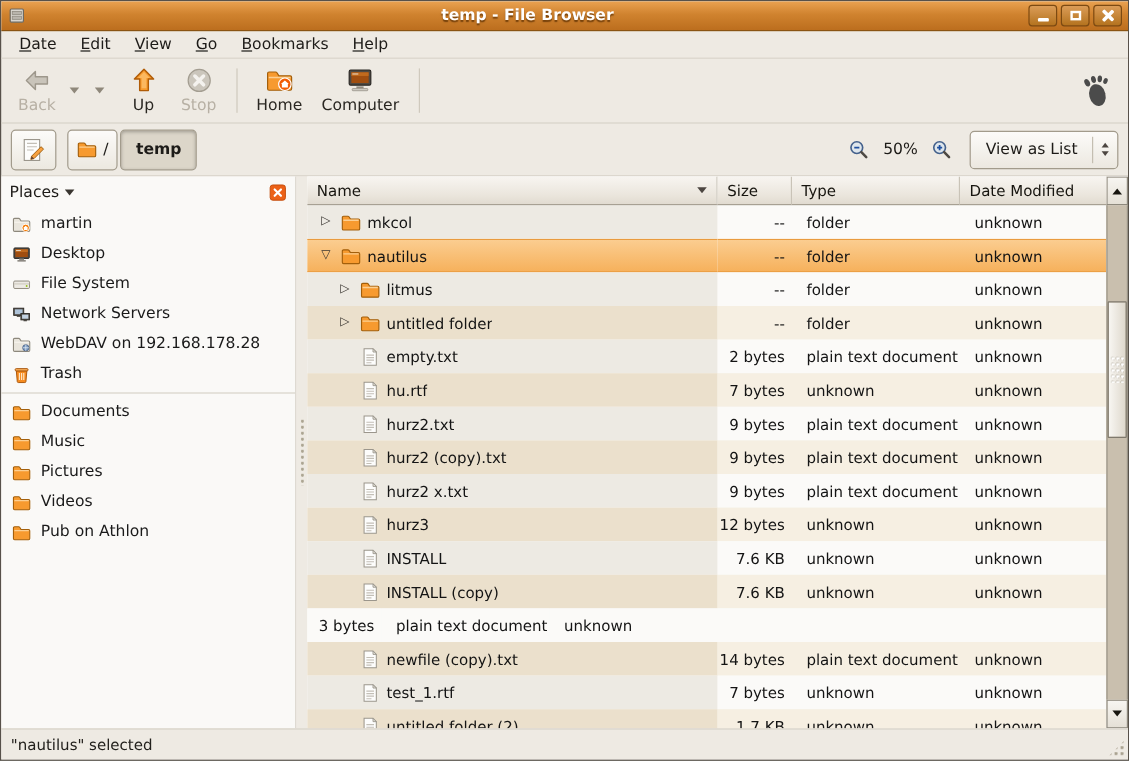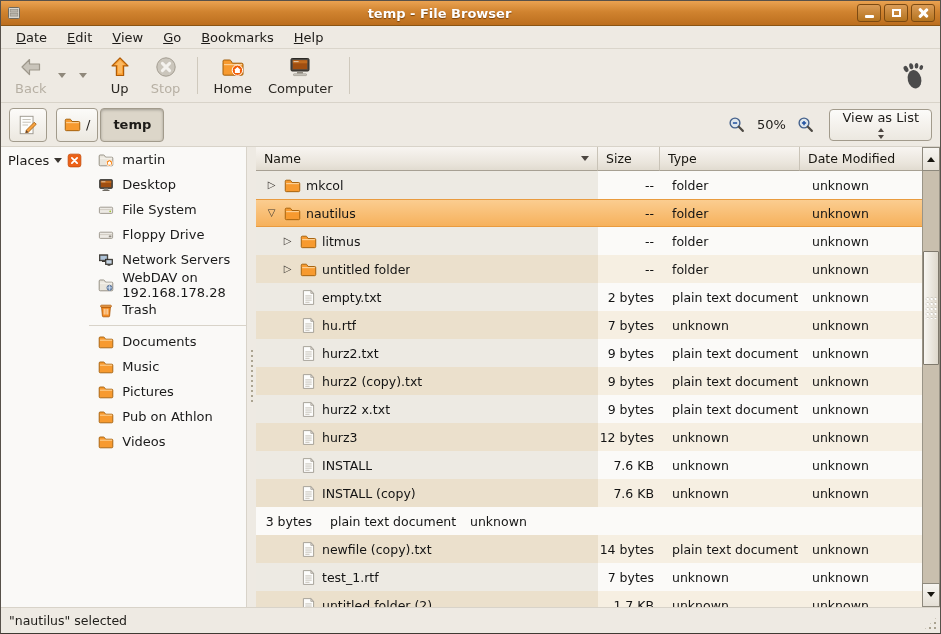--- a/index.html
+++ b/index.html
@@ -50,30 +50,30 @@
          display:flex; align-items:center; gap:5px; padding:0 7px; font-size:13px; color:#1d1b18;}
   .lbtn .icon{ width:22px; height:22px; }
   .lbtn .icon.small{ width:17px; height:17px; }
   .lbtn.pressed{ background:#DCD6C9; box-shadow:inset 0 1px 3px rgba(0,0,0,.28); font-weight:bold; padding:0 12px;}
   .pathgroup{ display:flex; gap:2px; }
   .lspacer{ flex:1; }
   .zoomctl{ display:flex; align-items:center; gap:10px; margin-right:6px;}
   .zoomctl .icon{ width:17px; height:17px; }
   .zoomlevel{ font-size:13px; color:#1d1b18; min-width:32px; text-align:center;}
   .combo{ height:32px; border:1px solid #A29B8C; border-radius:4px; background:linear-gradient(#FCFBF9,#ECE8E0);
-          display:flex; align-items:center;flex-direction:column; }
+          display:flex; align-items:center; }
   .combo-label{ padding:0 12px; font-size:13px; color:#1d1b18;}
   .combo-sep{ width:1px; height:22px; background:#C4BEB1; }
   .combo-arrows{ width:20px; display:flex; flex-direction:column; align-items:center; justify-content:center; gap:3px;}
   .tri-up-s{ width:0;height:0;border:3.5px solid transparent; border-bottom:4.5px solid #4C4641;}
   .tri-down-s{ width:0;height:0;border:3.5px solid transparent; border-top:4.5px solid #4C4641;}
 
   
   .main{ flex:1; display:flex; min-height:0; }
-  .sidebar{ width:246px; flex:0 0 246px; background:#FAF9F7; display:flex; flex-direction:row; border-right:1px solid #D8D3C9; }
+  .sidebar{ width:246px; flex:0 0 246px; background:#FAF9F7; display:flex; flex-direction:column; border-right:1px solid #D8D3C9; }
   .sb-header{ height:27px; flex:0 0 27px; display:flex; align-items:center; gap:5px; padding:0 7px; font-size:13px; color:#1d1b18;}
   .sb-header .tri-down{ border-top-color:#3a3631; margin-top:3px;}
   .sb-close{ margin-left:auto; width:15px; height:15px; }
   .sb-item{ height:25px; display:flex; align-items:center; gap:8px; padding:0 9px; font-size:13px; color:#1a1a1a;}
   .sb-item .icon{ width:16px; height:16px; flex:0 0 16px;}
   .sb-sep{ height:1px; background:#D8D3C9; margin:3px 0;}
   .splitter{ width:9px; flex:0 0 9px; background:#EEEAE3; display:flex; align-items:center; justify-content:center;}
   .splitter .grip{ width:4px; height:56px;
     background-image:radial-gradient(circle at 2px 2px,#ABA491 1px,transparent 1.4px); background-size:4px 5px;}
 
@@ -344,30 +344,20 @@
                 <rect x="1.4" y="5.2" width="13.2" height="6.2" rx="1" fill="#EDEAE4" stroke="#8D887C" stroke-width="0.8"></rect>
                 <path d="M2 7.6 H14.6" stroke="#C9C4B9" stroke-width="0.8"></path>
                 <circle cx="12.2" cy="9.4" r="0.8" fill="#97C11F"></circle>
               </svg>
             </span>
             <span class="sb-lbl">File System</span>
           </div>
           <div class="sb-item">
             <span class="icon" style="width:16px;height:16px">
               <svg viewBox="0 0 16 16">
-                <rect x="1.4" y="5.2" width="13.2" height="6.2" rx="1" fill="#EDEAE4" stroke="#8D887C" stroke-width="0.8"></rect>
-                <path d="M2 7.6 H14.6" stroke="#C9C4B9" stroke-width="0.8"></path>
-                <rect x="10.8" y="8.6" width="2.6" height="1.6" rx="0.3" fill="#8F8A80"></rect>
-              </svg>
-            </span>
-            <span class="sb-lbl">Floppy Drive</span>
-          </div>
-          <div class="sb-item">
-            <span class="icon" style="width:16px;height:16px">
-              <svg viewBox="0 0 16 16">
                 <rect x="1.4" y="2.8" width="8.4" height="6" fill="#53504A" stroke="#26241F" stroke-width="0.7"></rect>
                 <rect x="2.4" y="3.8" width="6.4" height="4" fill="#AEC3D8"></rect>
                 <rect x="4" y="9" width="3" height="1" fill="#38352F"></rect>
                 <rect x="7.4" y="7.2" width="7.2" height="5.4" fill="#53504A" stroke="#26241F" stroke-width="0.7"></rect>
                 <rect x="8.4" y="8.2" width="5.2" height="3.4" fill="#C3D3E2"></rect>
                 <rect x="9.6" y="12.8" width="2.8" height="0.9" fill="#38352F"></rect>
               </svg>
             </span>
             <span class="sb-lbl">Network Servers</span>
           </div>
@@ -422,30 +412,30 @@
             </span>
             <span class="sb-lbl">Pictures</span>
           </div>
           <div class="sb-item">
             <span class="icon" style="width:16px;height:16px">
               <svg viewBox="0 0 16 16">
                 <path d="M1.2 5 V12.8 Q1.2 13.8 2.2 13.8 H13.8 Q14.8 13.8 14.8 12.8 V6.2 Q14.8 5.2 13.8 5.2 H7.6 L6.4 3.4 Q6.1 3 5.6 3 H2.2 Q1.2 3 1.2 4 Z" fill="#F79A2F" stroke="#A35F0B" stroke-width="0.9"></path>
                 <path d="M2 6.2 H14" stroke="#FCCF92" stroke-width="1.1" fill="none"></path>
               </svg>
             </span>
-            <span class="sb-lbl">Pub on Athlon</span>
+            <span class="sb-lbl">Videos</span>
           </div>
           <div class="sb-item">
             <span class="icon" style="width:16px;height:16px">
               <svg viewBox="0 0 16 16">
                 <path d="M1.2 5 V12.8 Q1.2 13.8 2.2 13.8 H13.8 Q14.8 13.8 14.8 12.8 V6.2 Q14.8 5.2 13.8 5.2 H7.6 L6.4 3.4 Q6.1 3 5.6 3 H2.2 Q1.2 3 1.2 4 Z" fill="#F79A2F" stroke="#A35F0B" stroke-width="0.9"></path>
                 <path d="M2 6.2 H14" stroke="#FCCF92" stroke-width="1.1" fill="none"></path>
               </svg>
             </span>
-            <span class="sb-lbl">Videos</span>
+            <span class="sb-lbl">Pub on Athlon</span>
           </div>
         </div>
     </div>
 
     <div class="splitter">
       <span class="grip"></span>
     </div>
 
     <div class="listarea">
       <div class="lheader">

